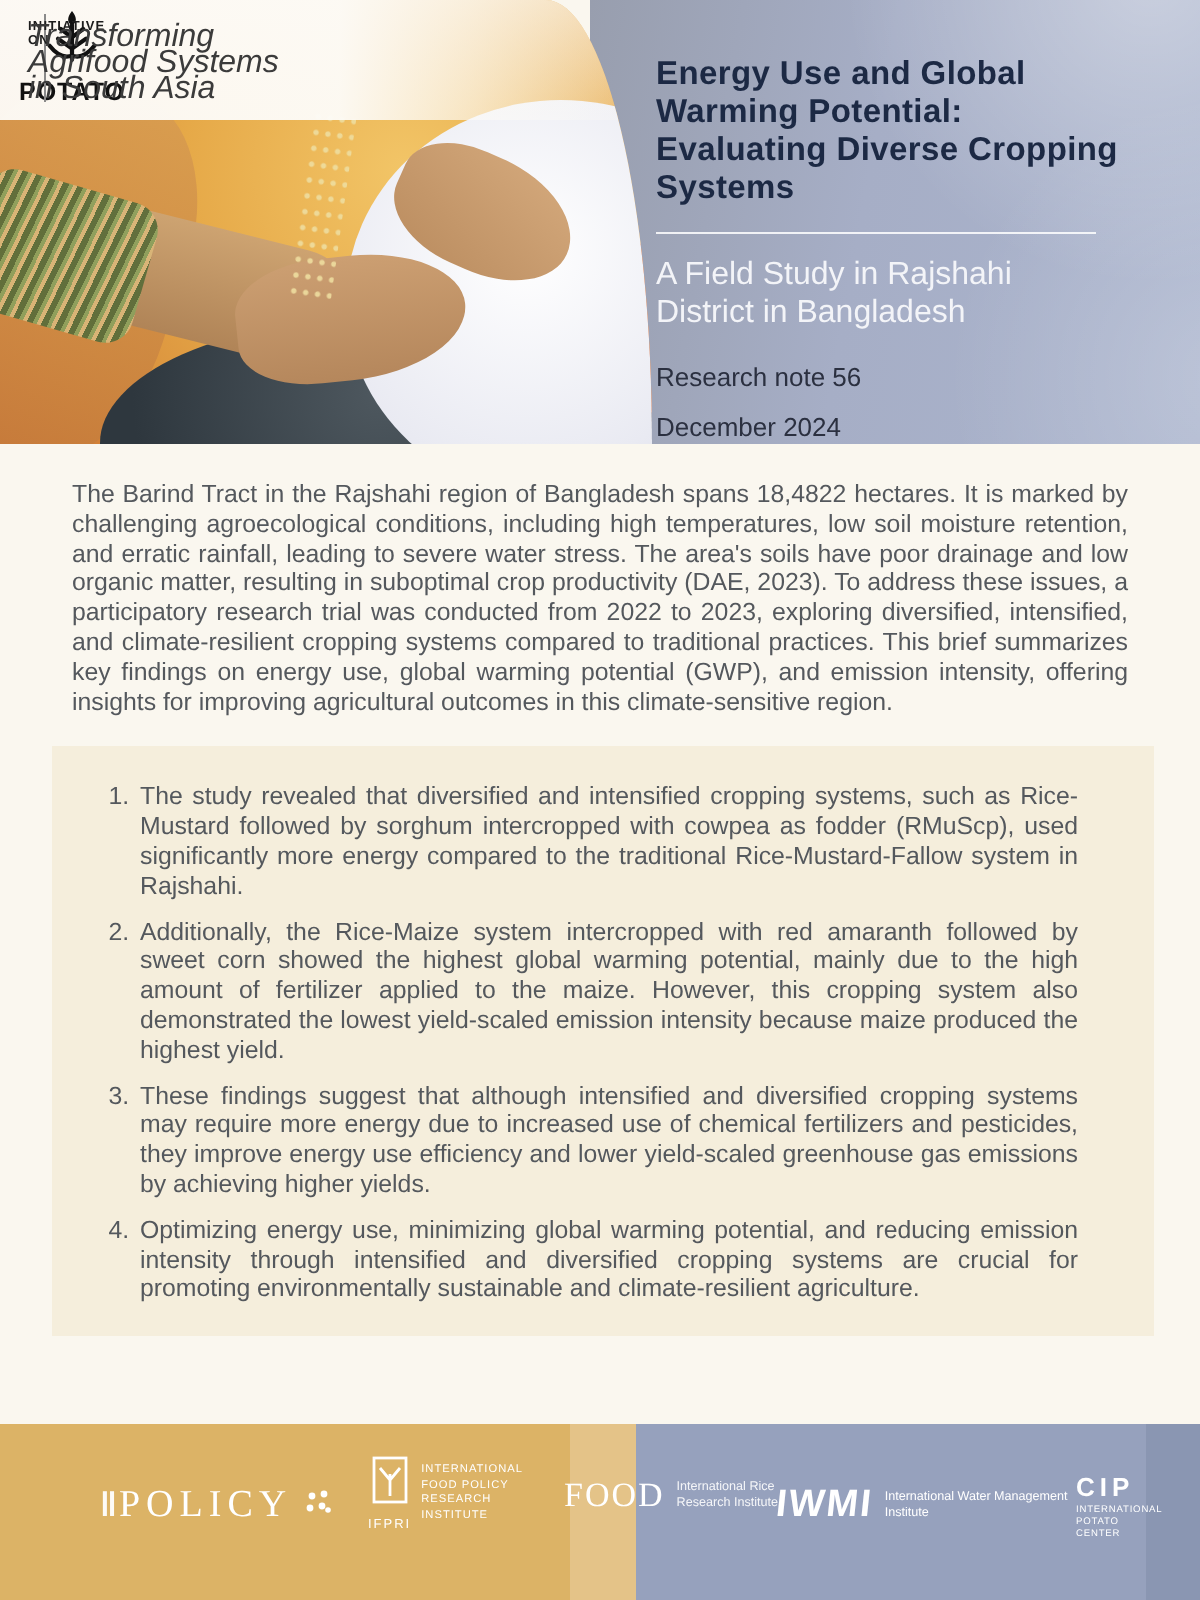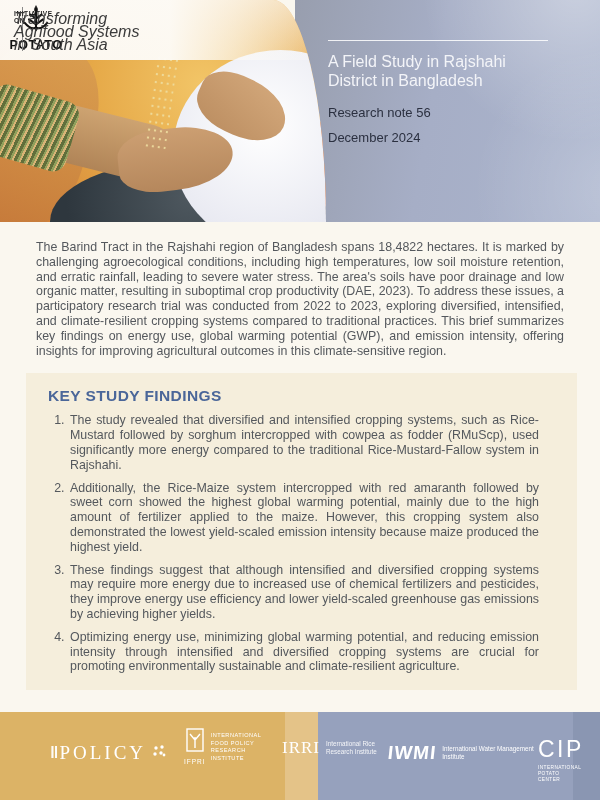--- a/index.html
+++ b/index.html
@@ -107,32 +107,33 @@
   .ifpri-col{display:flex;flex-direction:column;align-items:center;margin-right:5px;}
   .ifpri-acronym{font-size:6.5px;letter-spacing:1px;margin-top:2px;}
   .ifpri-name{font-size:5.6px;letter-spacing:.5px;width:52px;line-height:7.5px;padding-top:4px;}
   .lg-irri{left:282px;top:26px;align-items:flex-start;}
   .irri-acronym{font-family:"Liberation Serif",serif;font-size:17px;letter-spacing:1px;margin-right:6px;}
   .irri-name{font-size:6.3px;width:56px;line-height:8px;padding-top:2px;opacity:.9;}
   .lg-iwmi{left:388px;top:30px;}
   .iwmi-acronym{font-size:19px;font-weight:bold;letter-spacing:1px;transform:skewX(-6deg);margin-right:6px;}
   .iwmi-name{font-size:6.3px;width:92px;line-height:8px;}
   .lg-cip{left:538px;top:24px;flex-direction:column;align-items:flex-start;}
-  .cip-acronym{font-size:23px;font-weight:normal;letter-spacing:2.5px;}
+  .cip-acronym{font-size:13px;font-weight:bold;letter-spacing:2.5px;}
   .cip-name{font-size:4.8px;letter-spacing:.4px;width:44px;line-height:6px;margin-top:2px;}
 </style>
 </head>
 <body>
 
 <div class="page">
 
   <div class="header">
 
     <div class="title-block">
       <div class="title-inner">
+        <div class="cover-title">Energy Use and Global Warming Potential: Evaluating Diverse Cropping Systems</div>
         <div class="title-rule"></div>
         <div class="cover-subtitle">A Field Study in Rajshahi District in Bangladesh</div>
         <div class="note-number">Research note 56</div>
         <div class="note-date">December 2024</div>
       </div>
     </div>
 
     <div class="photo">
       <div class="p-sari"></div>
       <div class="p-red"></div>
@@ -166,21 +167,20 @@
         </div>
       </div>
     </div>
   </div>
 
   <div class="about">
     <p class="about-body">The Barind Tract in the Rajshahi region of Bangladesh spans 18,4822 hectares. It is marked by challenging agroecological conditions, including high temperatures, low soil moisture retention, and erratic rainfall, leading to severe water stress. The area's soils have poor drainage and low organic matter, resulting in suboptimal crop productivity (DAE, 2023). To address these issues, a participatory research trial was conducted from 2022 to 2023, exploring diversified, intensified, and climate-resilient cropping systems compared to traditional practices. This brief summarizes key findings on energy use, global warming potential (GWP), and emission intensity, offering insights for improving agricultural outcomes in this climate-sensitive region.</p>
   </div>
 
   <div class="findings-box">
-    <h2 class="section-heading">KEY STUDY FINDINGS</h2>
     <ol class="findings-list">
       <li>The study revealed that diversified and intensified cropping systems, such as Rice-Mustard followed by sorghum intercropped with cowpea as fodder (RMuScp), used significantly more energy compared to the traditional Rice-Mustard-Fallow system in Rajshahi.</li>
       <li>Additionally, the Rice-Maize system intercropped with red amaranth followed by sweet corn showed the highest global warming potential, mainly due to the high amount of fertilizer applied to the maize. However, this cropping system also demonstrated the lowest yield-scaled emission intensity because maize produced the highest yield.</li>
       <li>These findings suggest that although intensified and diversified cropping systems may require more energy due to increased use of chemical fertilizers and pesticides, they improve energy use efficiency and lower yield-scaled greenhouse gas emissions by achieving higher yields.</li>
       <li>Optimizing energy use, minimizing global warming potential, and reducing emission intensity through intensified and diversified cropping systems are crucial for promoting environmentally sustainable and climate-resilient agriculture.</li>
     </ol>
   </div>
 
   <div class="footer">
 
@@ -205,21 +205,21 @@
             <rect x="1" y="1" width="16" height="22"></rect>
             <path d="M9 20 V9 M9 12 L4 6 M9 12 L14 6"></path>
           </svg>
         </span>
         <span class="ifpri-acronym">IFPRI</span>
       </div>
       <div class="ifpri-name">INTERNATIONAL FOOD POLICY RESEARCH INSTITUTE</div>
     </div>
 
     <div class="logo lg-irri">
-      <span class="irri-acronym">IRRI</span>
+      <span class="irri-acronym">FOOD</span>
       <span class="irri-name">International Rice Research Institute</span>
     </div>
 
     <div class="logo lg-iwmi">
       <span class="iwmi-acronym">IWMI</span>
       <span class="iwmi-name">International Water Management Institute</span>
     </div>
 
     <div class="logo lg-cip">
       <span class="cip-acronym">CIP</span>

